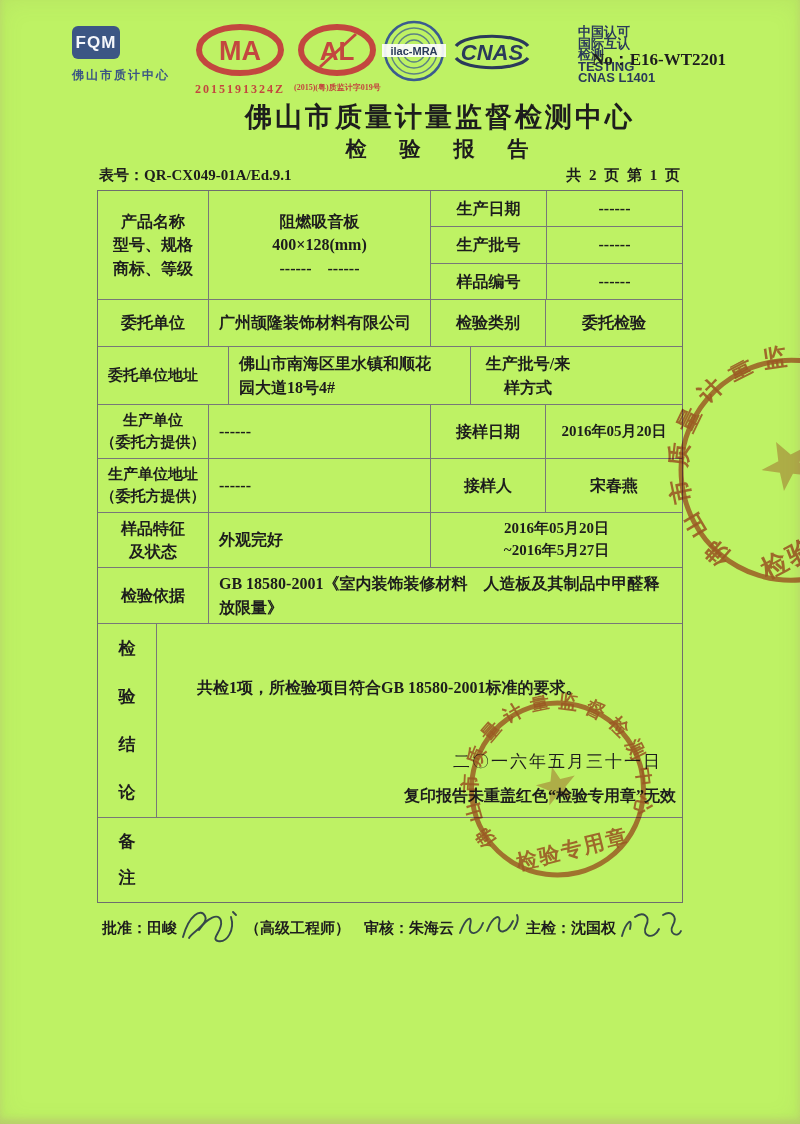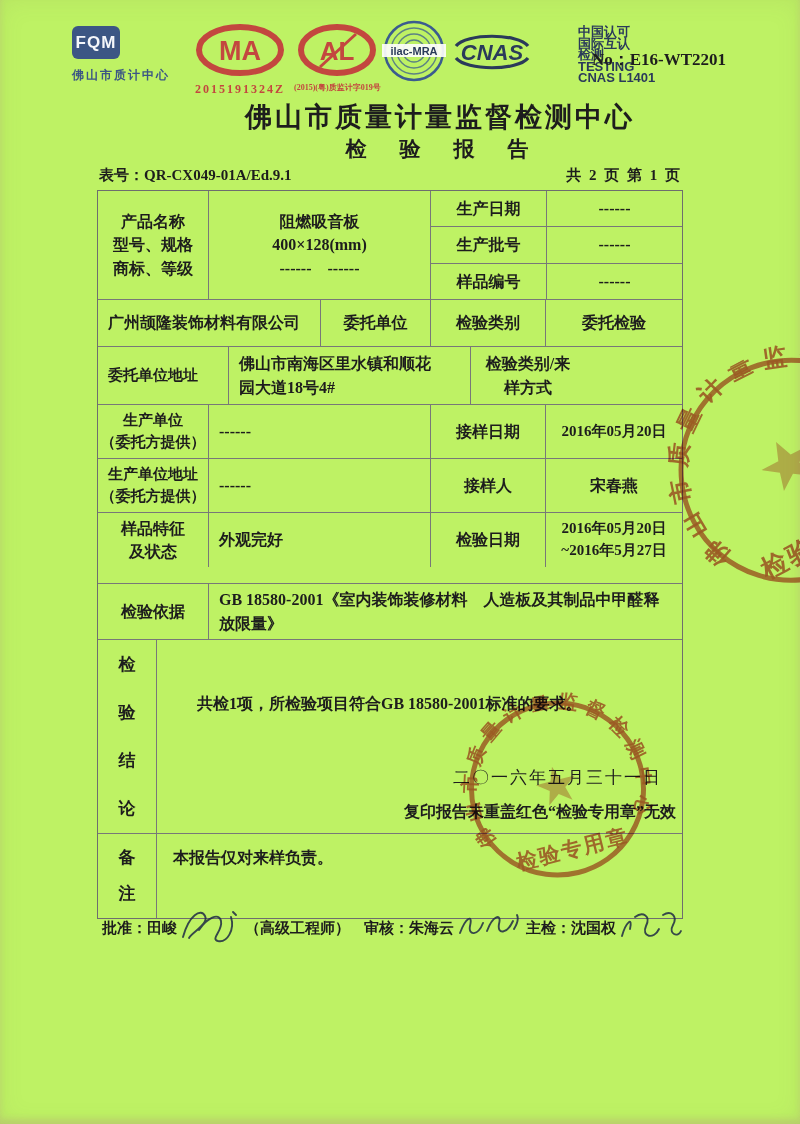--- a/index.html
+++ b/index.html
@@ -145,30 +145,30 @@
           <div class="cell w4">------</div>
         </div>
         <div class="subrow">
           <div class="cell w3">样品编号</div>
           <div class="cell w4">------</div>
         </div>
       </div>
     </div>
 
     <div class="trow" style="height:47px;">
+      <div class="cell w1">委托单位</div>
       <div class="cell w2 left">广州颉隆装饰材料有限公司</div>
-      <div class="cell w1">委托单位</div>
       <div class="cell w3">检验类别</div>
       <div class="cell w4">委托检验</div>
     </div>
 
     <div class="trow" style="height:58px;gap:20px;">
       <div class="cell w1 fs15">委托单位地址</div>
       <div class="cell w2 left">佛山市南海区里水镇和顺花园大道18号4#</div>
-      <div class="cell w3 ml">检验类别/来
+      <div class="cell w3 ml">生产批号/来
 样方式</div>
     </div>
 
     <div class="trow" style="height:54px;">
       <div class="cell w1 ml fs15">生产单位
 （委托方提供）</div>
       <div class="cell w2 left">------</div>
       <div class="cell w3">接样日期</div>
       <div class="cell w4 fs15">2016年05月20日</div>
     </div>
@@ -178,48 +178,44 @@
 （委托方提供）</div>
       <div class="cell w2 left">------</div>
       <div class="cell w3">接样人</div>
       <div class="cell w4">宋春燕</div>
     </div>
 
     <div class="trow" style="height:55px;">
       <div class="cell w1 ml">样品特征
 及状态</div>
       <div class="cell w2 left">外观完好</div>
-      <div class="cell w3">检验日期</div>
       <div class="cell w4 ml fs15">2016年05月20日
 ~2016年5月27日</div>
     </div>
 
-    <div class="trow" style="height:56px;margin-top:16px;">
+    <div class="trow" style="height:56px;">
       <div class="cell w1">检验依据</div>
       <div class="cell rest left">GB 18580-2001《室内装饰装修材料　人造板及其制品中甲醛释放限量》</div>
     </div>
 
     <div class="trow" style="height:194px;">
       <div class="cell wn vert" style="line-height:48px;">检
 验
 结
 论</div>
       <div class="cell rest concl-cell">
         <div class="concl-text">共检1项，所检验项目符合GB 18580-2001标准的要求。</div>
         <div class="concl-date">二〇一六年五月三十一日</div>
         <div class="concl-note">复印报告未重盖红色“检验专用章”无效</div>
       </div>
     </div>
 
     <div class="trow" style="height:85px;">
       <div class="cell wn vert" style="line-height:36px;">备
 注</div>
-      <div class="cell rest concl-cell">
-        <div class="remark-text">本报告仅对来样负责。</div>
-      </div>
     </div>
   </div>
 
   <div class="sig-row">
     <span>批准：</span>
     <span>田峻</span>
     <svg class="sig-svg" width="62" height="40" viewBox="0 0 62 40">
       <path d="M4,32 C10,10 22,3 26,11 C30,19 13,27 10,33 M20,25 C28,13 40,7 42,16 C44,26 31,34 39,36 C48,38 56,25 52,12 M54,7 l3,3" fill="none" stroke="#1f2a44" stroke-width="1.9" opacity="0.85" stroke-linecap="round"></path>
     </svg>
     <span>（高级工程师）</span>

